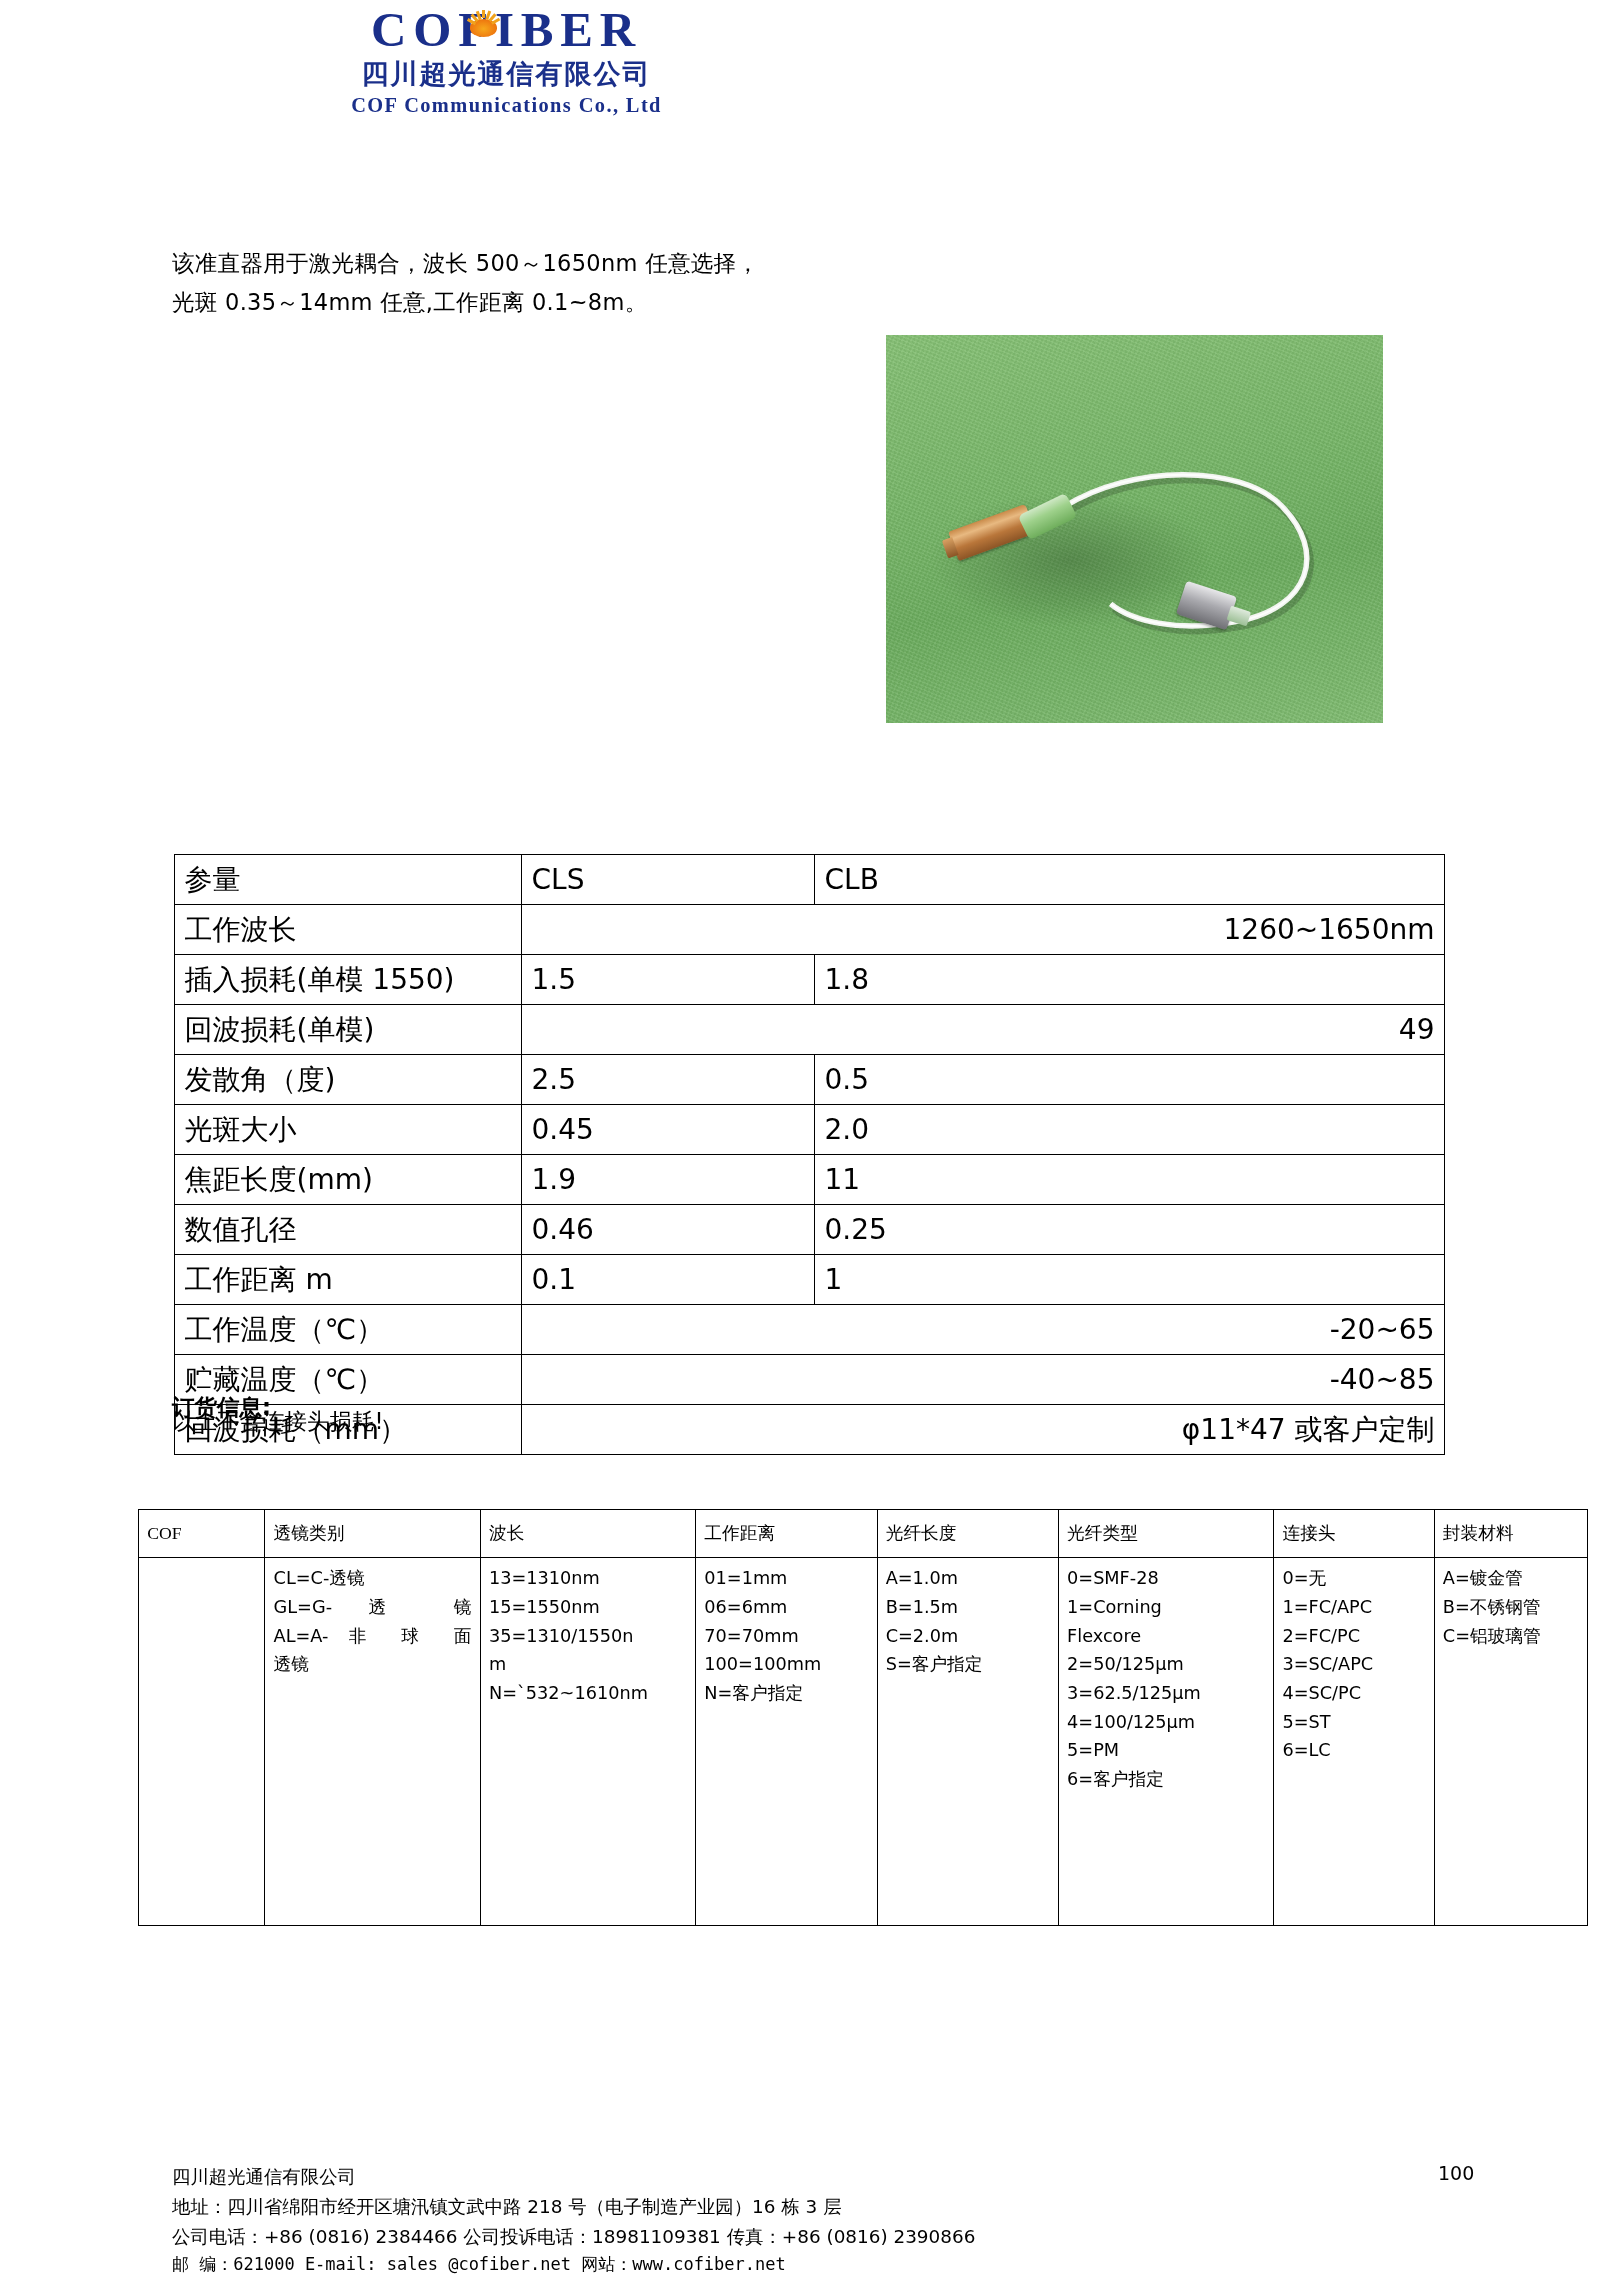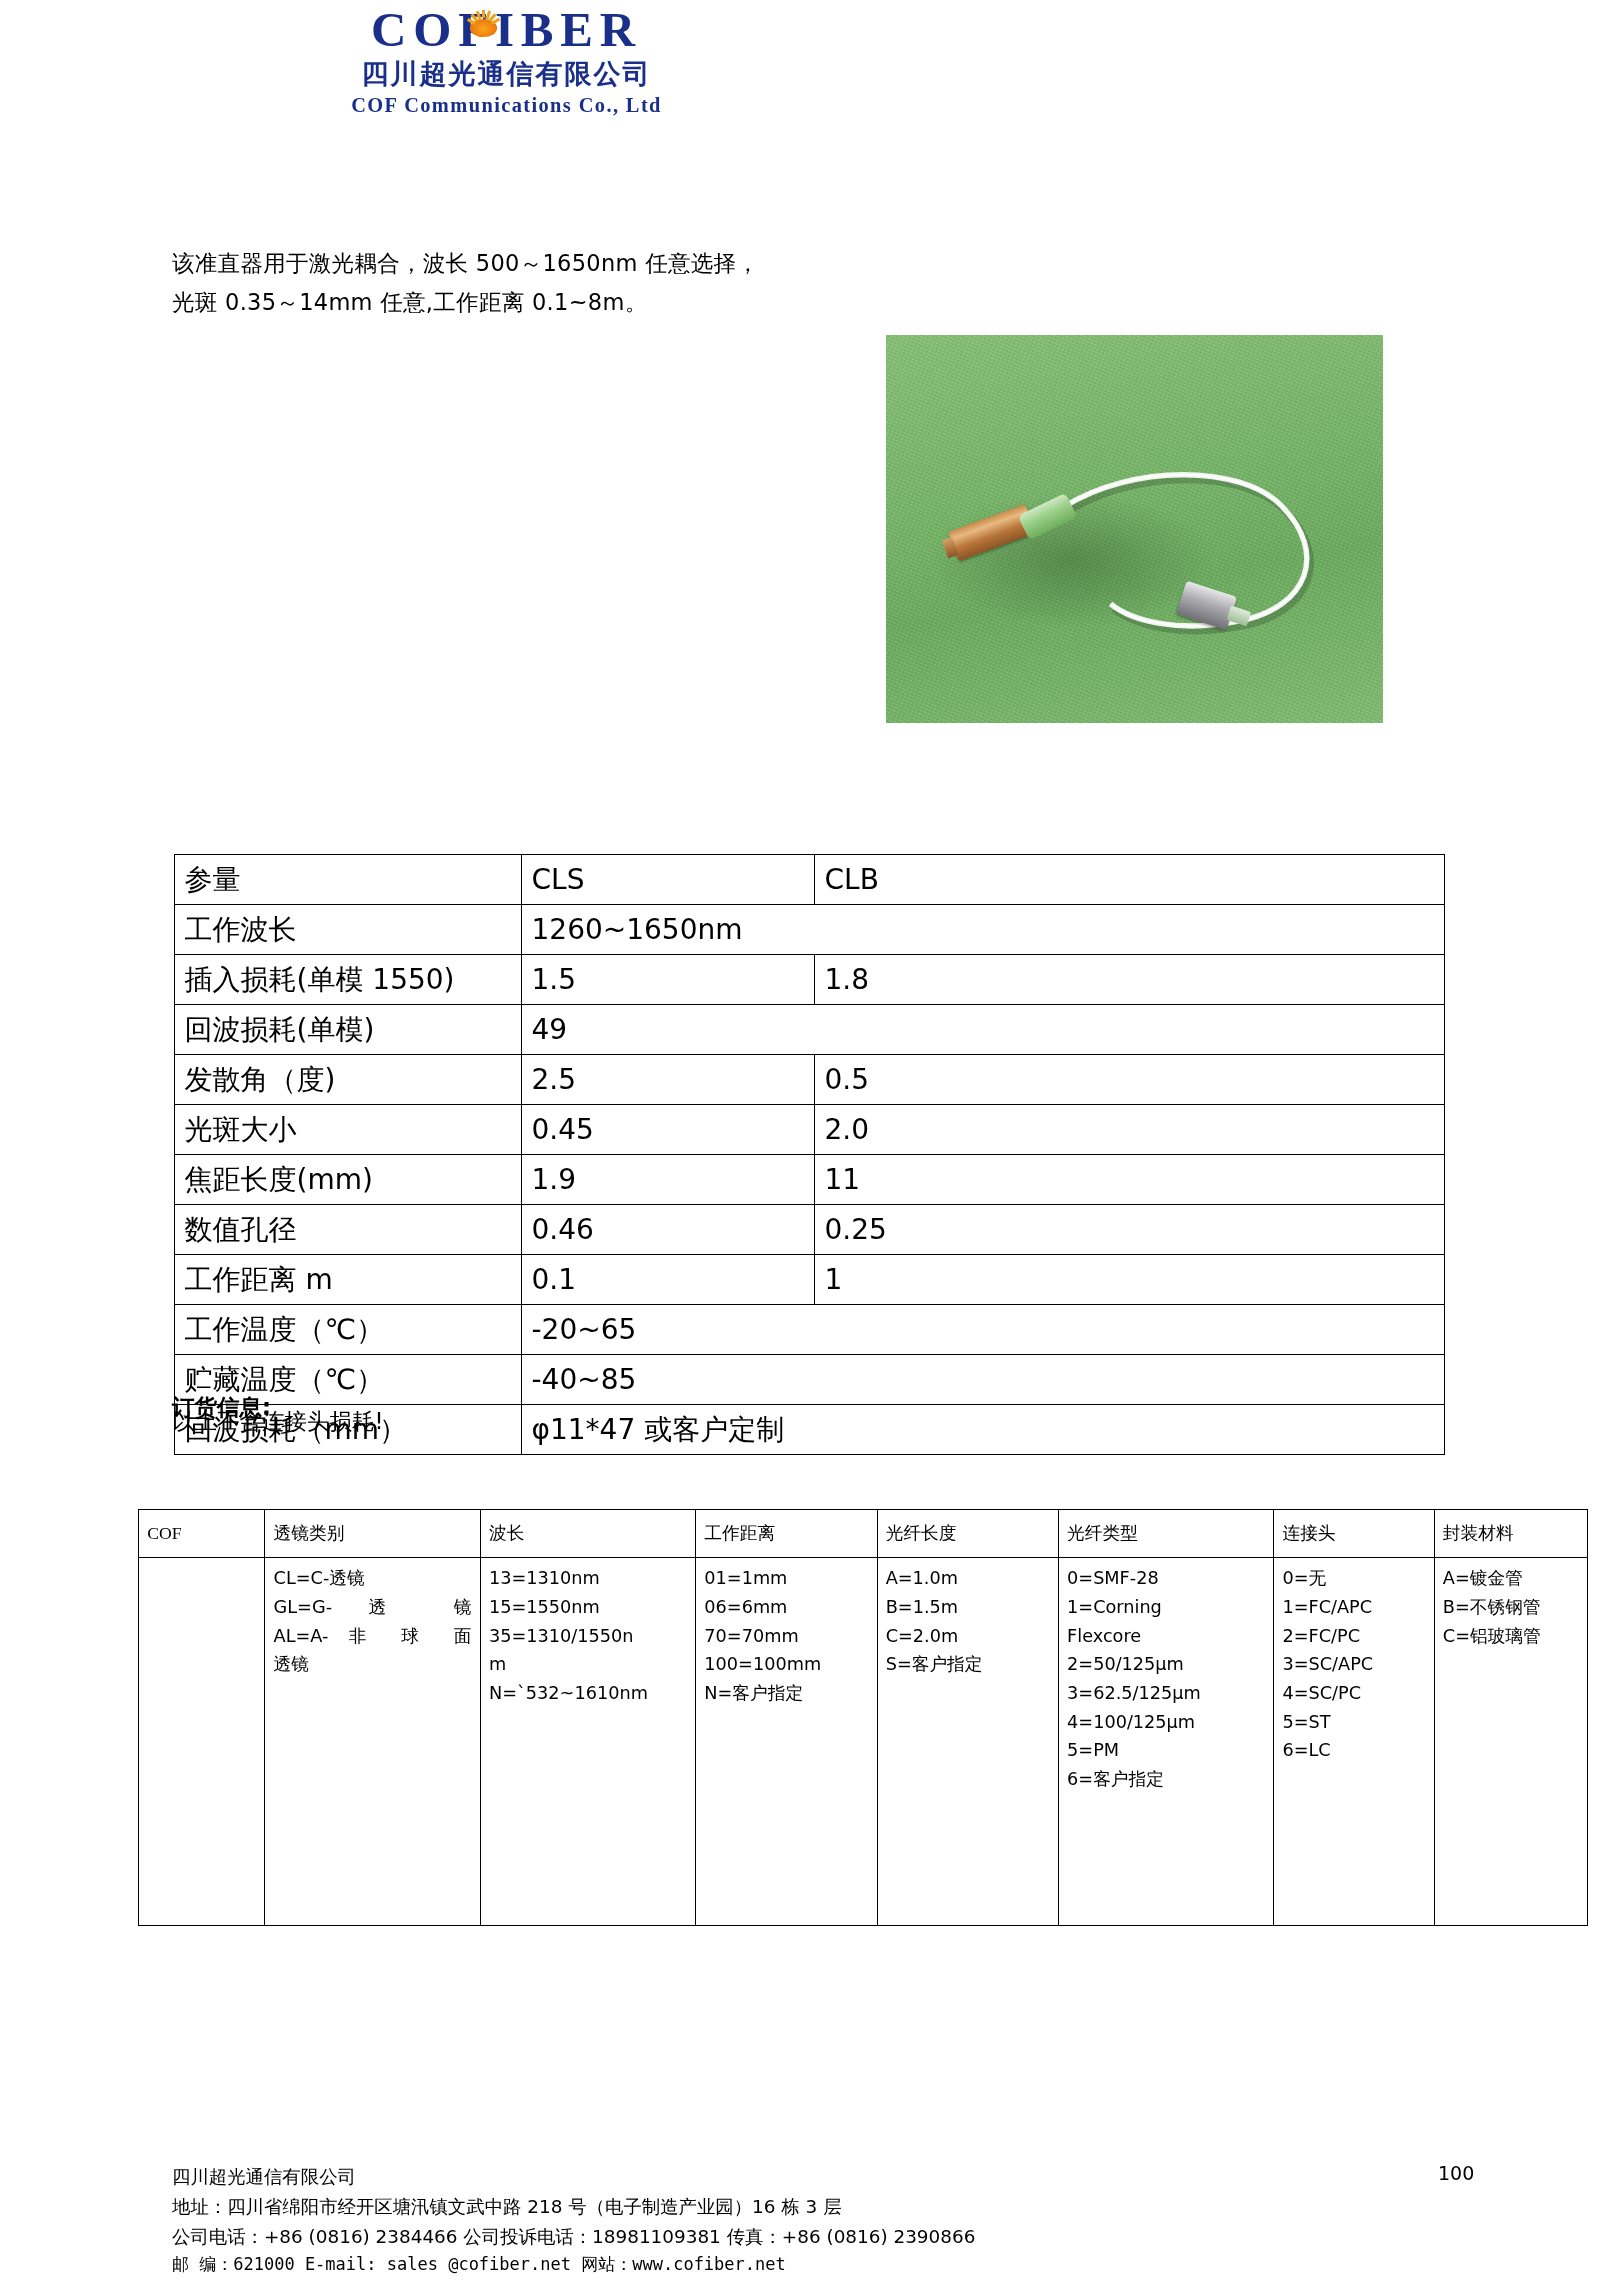--- a/index.html
+++ b/index.html
@@ -202,21 +202,21 @@
     margin-top: 16px;
   }
   .spec-table td {
     border: 1.4px solid #000;
     padding: 5.5px 9.5px;
     height: 34px;
     vertical-align: middle;
   }
   .spec-table td.label { width: 327px; }
   .spec-table td.v1 { width: 273px; }
-  .spec-table td.center { text-align: left; }
+  .spec-table td.center { text-align: right; }
 
   
   .note1 {
     position: absolute;
     left: 172px;
     top: 1406px;
     font-family: "DejaVu Sans", sans-serif;
     font-size: 22.5px;
   }
   .note2 {

